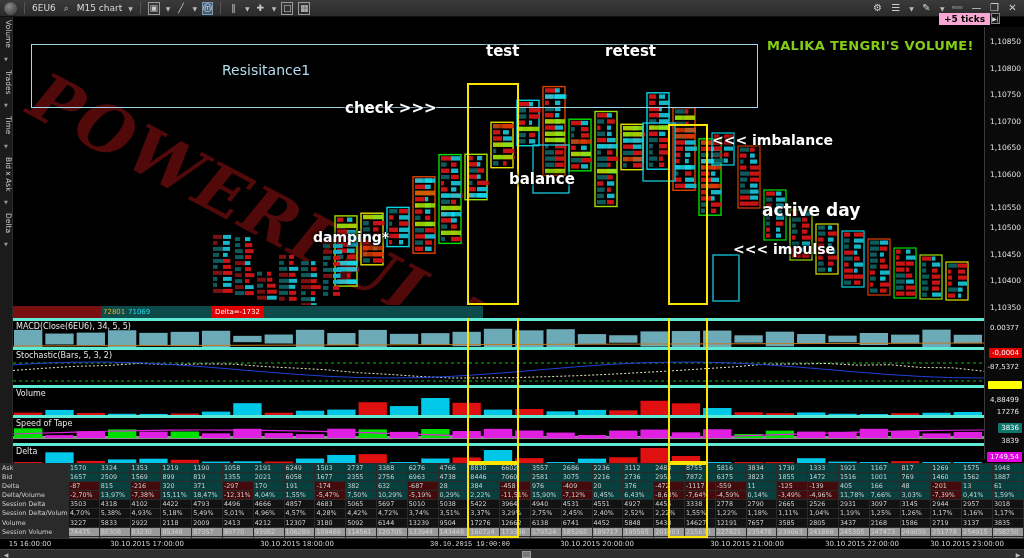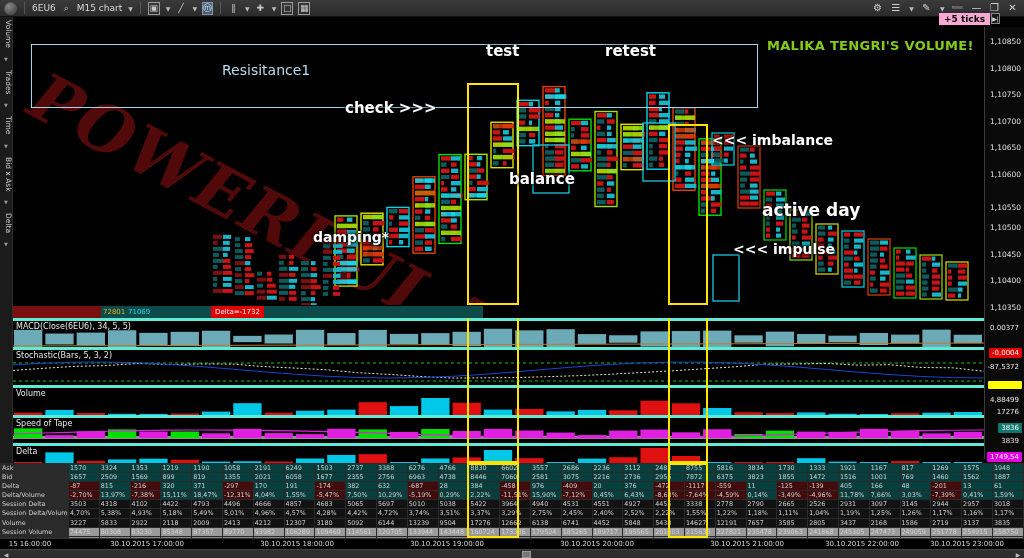--- a/index.html
+++ b/index.html
@@ -1394,21 +1394,21 @@
   </div>
 
   <div style="position:absolute;left:467px;top:463px;width:52px;height:75px;border:2px solid #ffe400;pointer-events:none;"></div>
   <div style="position:absolute;left:668px;top:463px;width:40px;height:75px;border:2px solid #ffe400;pointer-events:none;"></div>
 
   <div class="time-axis">
     <div id="time-labels">
         <div class="time-lab" style="left: 30px;">15 16:00:00</div>
         <div class="time-lab" style="left: 147px;">30.10.2015 17:00:00</div>
         <div class="time-lab" style="left: 297px;">30.10.2015 18:00:00</div>
-        <div class="time-lab" style="left: 447px;">30.10.2015 19:00:00</div>
+        <div class="time-lab" style="left: 470px; font-family: Liberation Mono, monospace;">30.10.2015 19:00:00</div>
         <div class="time-lab" style="left: 597px;">30.10.2015 20:00:00</div>
         <div class="time-lab" style="left: 747px;">30.10.2015 21:00:00</div>
         <div class="time-lab" style="left: 862px;">30.10.2015 22:00:00</div>
         <div class="time-lab" style="left: 967px;">30.10.2015 23:00:00</div>
       </div>
   </div>
 
   <div class="hscroll">
     <div class="hs-arrow">◀</div>
     <div class="hs-track">

